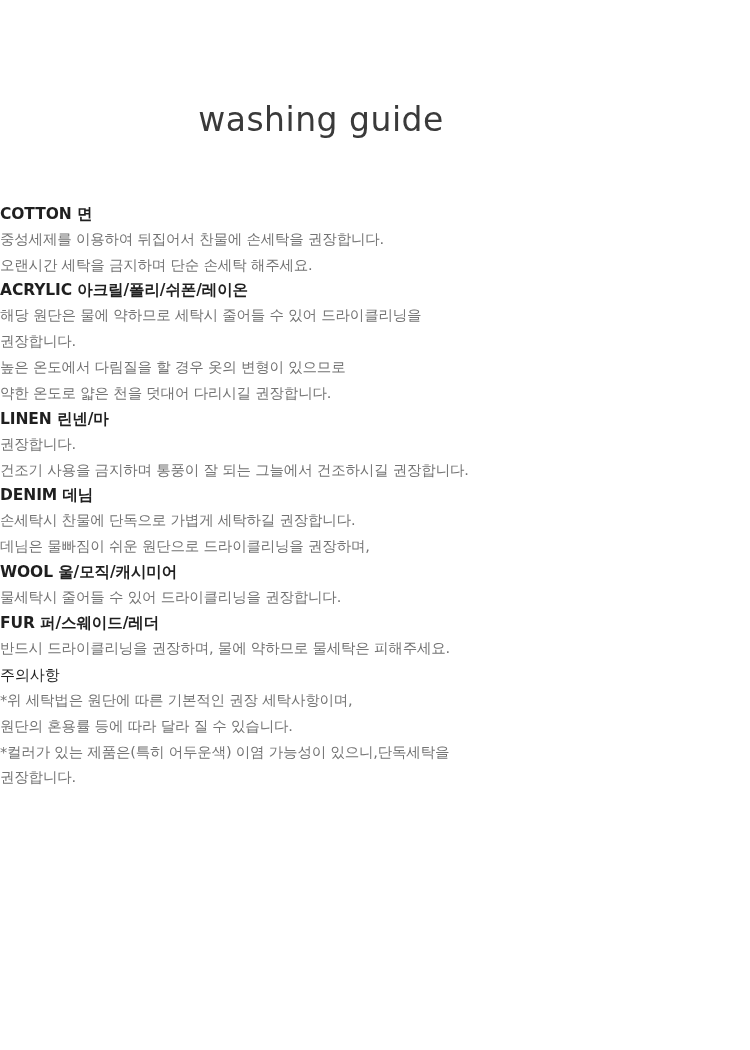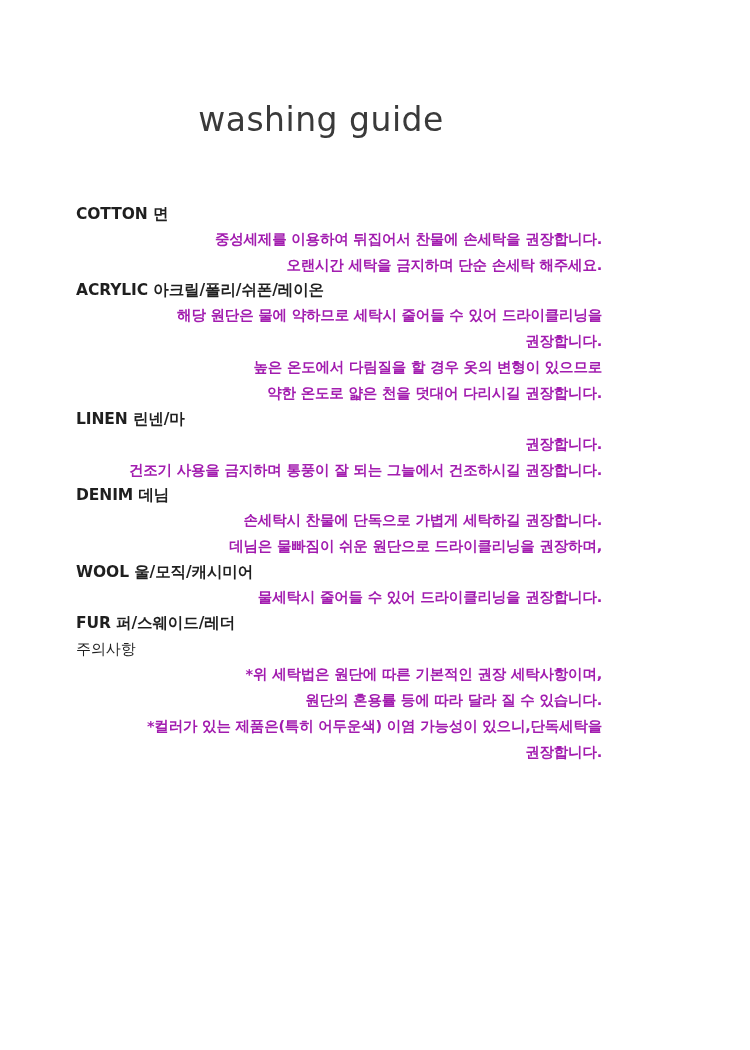--- a/index.html
+++ b/index.html
@@ -25,42 +25,40 @@
     font-size: 33px;
     font-weight: 400;
     color: #3a3a3a;
     letter-spacing: 0.5px;
     margin: 0;
     padding-top: 100px;
     line-height: 1.2;
   }
   .content {
     margin-top: 62px;
-    padding-left: 76px;
     padding-right: 40px;
   }
   .section {
     margin-bottom: 0px;
   }
   .section-heading {
     font-size: 15.5px;
     font-weight: 700;
     color: #1f1f1f;
     line-height: 1.62;
     margin: 0;
     letter-spacing: -0.1px;
   }
   .section-line {
     font-size: 14.5px;
-    font-weight: 700;
-    color: #a21caf;
+    font-weight: 400;
+    color: #737373;
     line-height: 1.78;
     margin: 0;
     letter-spacing: -0.2px;
-    text-align: right;
   }
   .notice-heading {
     font-size: 15px;
     font-weight: 400;
     color: #1f1f1f;
     line-height: 1.75;
     margin: 0;
     letter-spacing: -0.1px;
   }
 </style>
@@ -99,20 +97,21 @@
       <p class="section-line">데님은 물빠짐이 쉬운 원단으로 드라이클리닝을 권장하며,</p>
     </div>
 
     <div class="section">
       <p class="section-heading">WOOL 울/모직/캐시미어</p>
       <p class="section-line">물세탁시 줄어들 수 있어 드라이클리닝을 권장합니다.</p>
     </div>
 
     <div class="section">
       <p class="section-heading">FUR 퍼/스웨이드/레더</p>
+      <p class="section-line">반드시 드라이클리닝을 권장하며, 물에 약하므로 물세탁은 피해주세요.</p>
     </div>
 
     <div class="section">
       <p class="notice-heading">주의사항</p>
       <p class="section-line">*위 세탁법은 원단에 따른 기본적인 권장 세탁사항이며,</p>
       <p class="section-line">원단의 혼용률 등에 따라 달라 질 수 있습니다.</p>
       <p class="section-line">*컬러가 있는 제품은(특히 어두운색) 이염 가능성이 있으니,단독세탁을</p>
       <p class="section-line">권장합니다.</p>
     </div>
 

